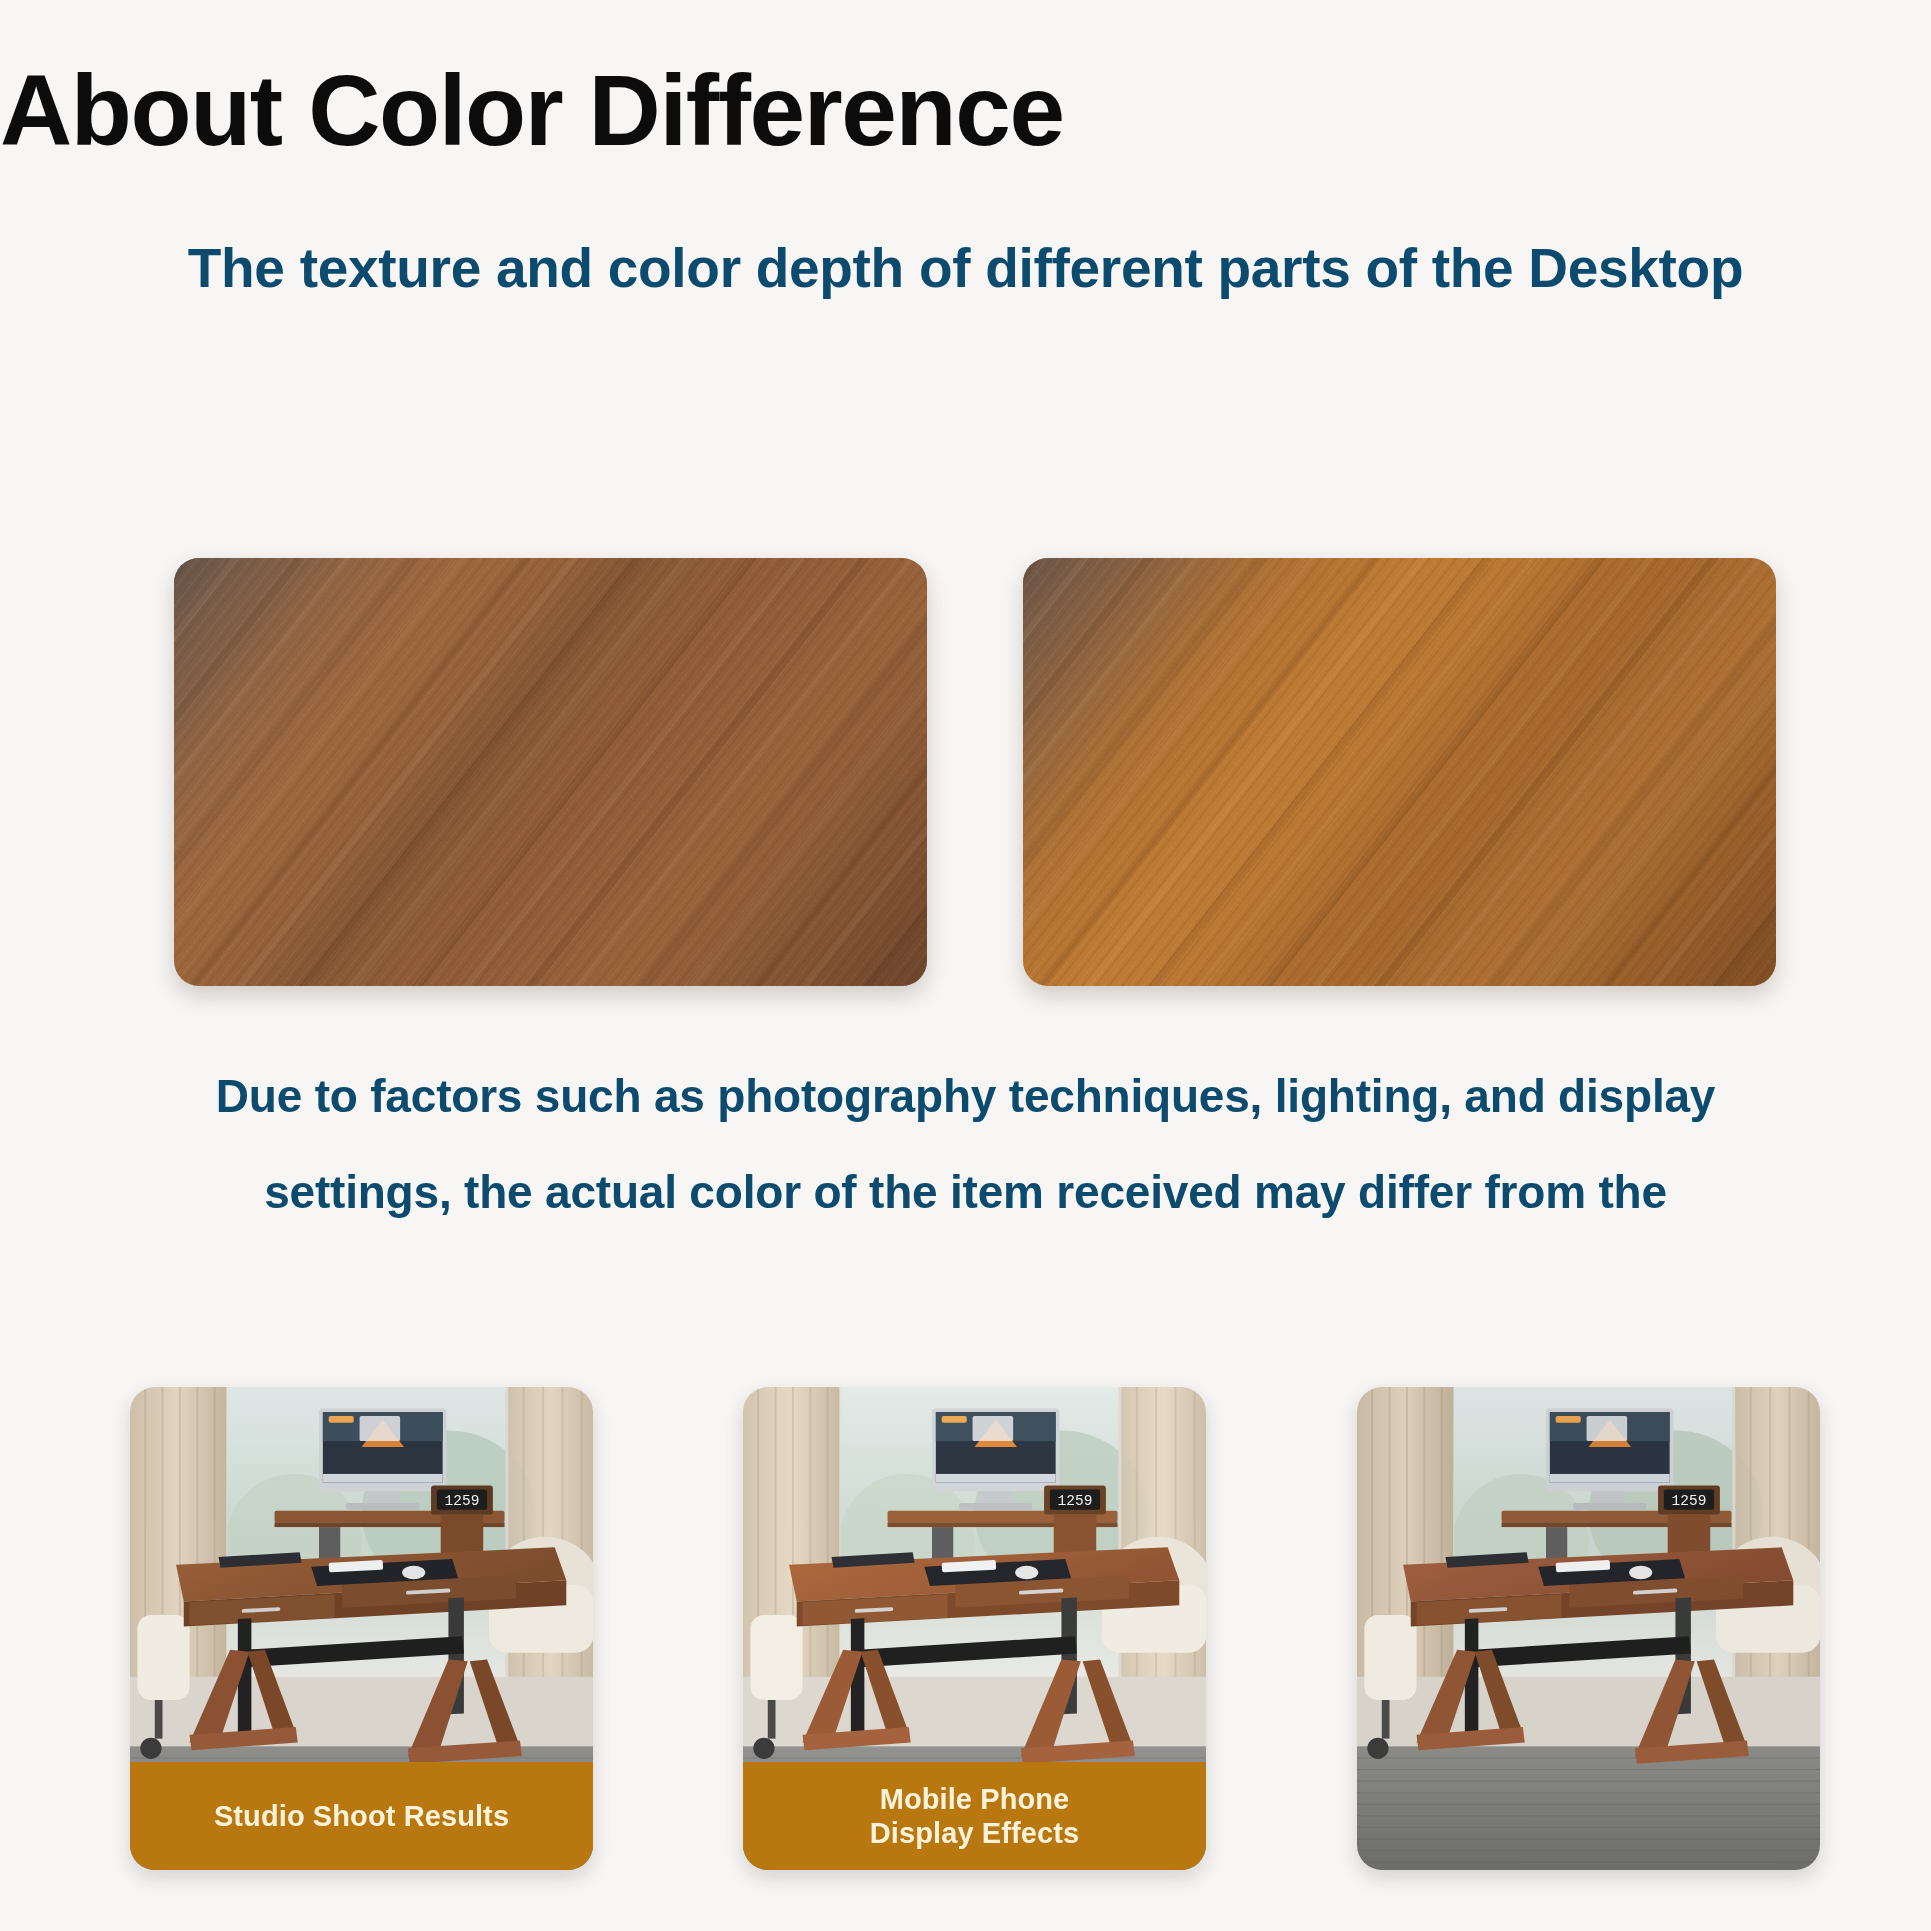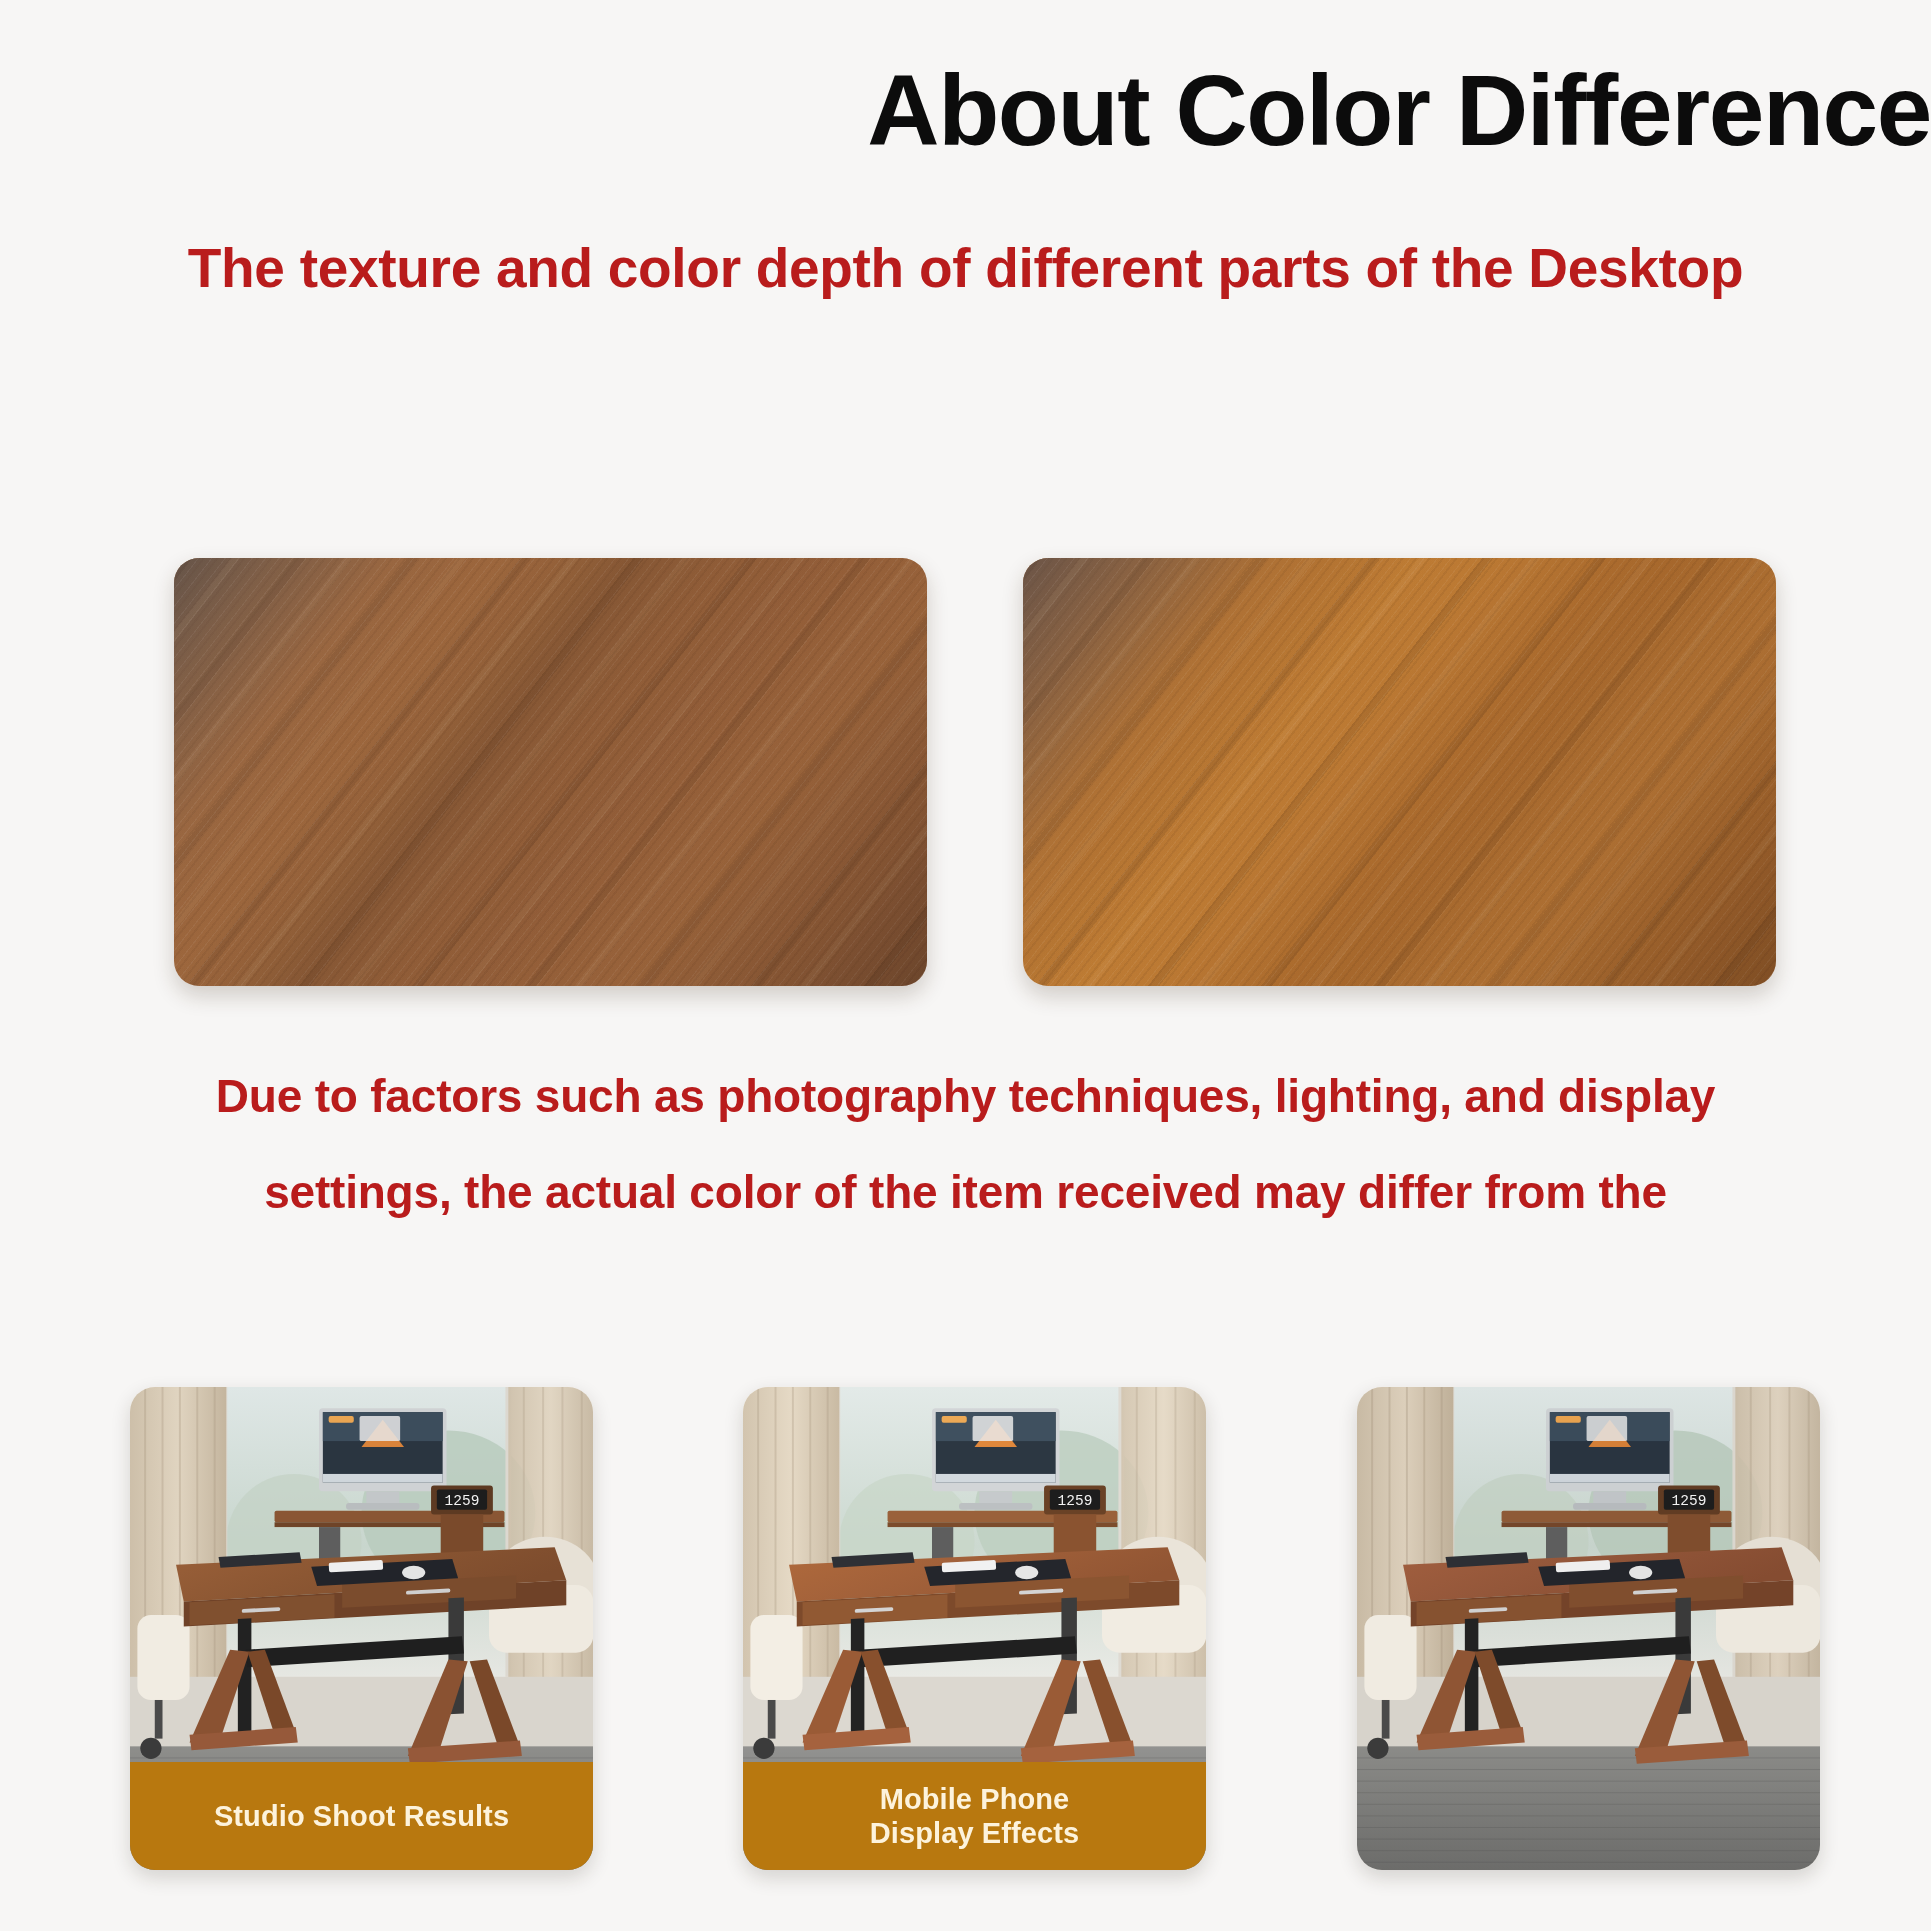--- a/index.html
+++ b/index.html
@@ -19,35 +19,35 @@
     background: #f7f6f5;
     overflow: hidden;
   }
 
   
   .title {
     position: absolute;
     top: 54px;
     left: 0;
     width: 1931px;
-    text-align: right;
+    text-align: left;
     font-size: 100px;
     line-height: 1.12;
     font-weight: 800;
     letter-spacing: -1.4px;
     color: #0c0c0c;
   }
 
   
   .para {
     position: absolute;
     left: 106px;
     width: 1719px;
     text-align: center;
-    color: #b91c1c;
+    color: #0c4a6e;
     font-weight: 700;
   }
   .para p {
     margin: 0;
   }
   .para-top {
     top: 220px;
     font-size: 55px;
     line-height: 96px;
     letter-spacing: -0.3px;

